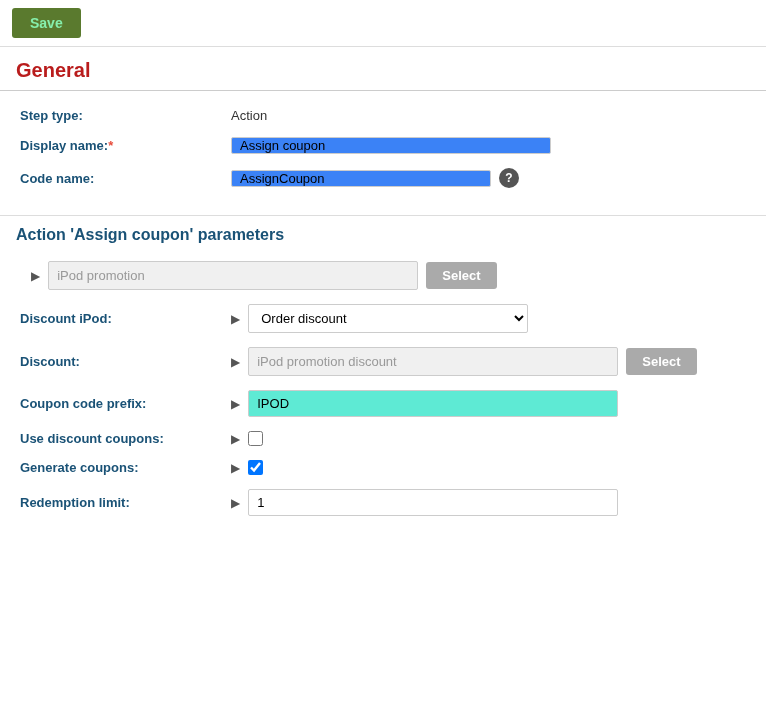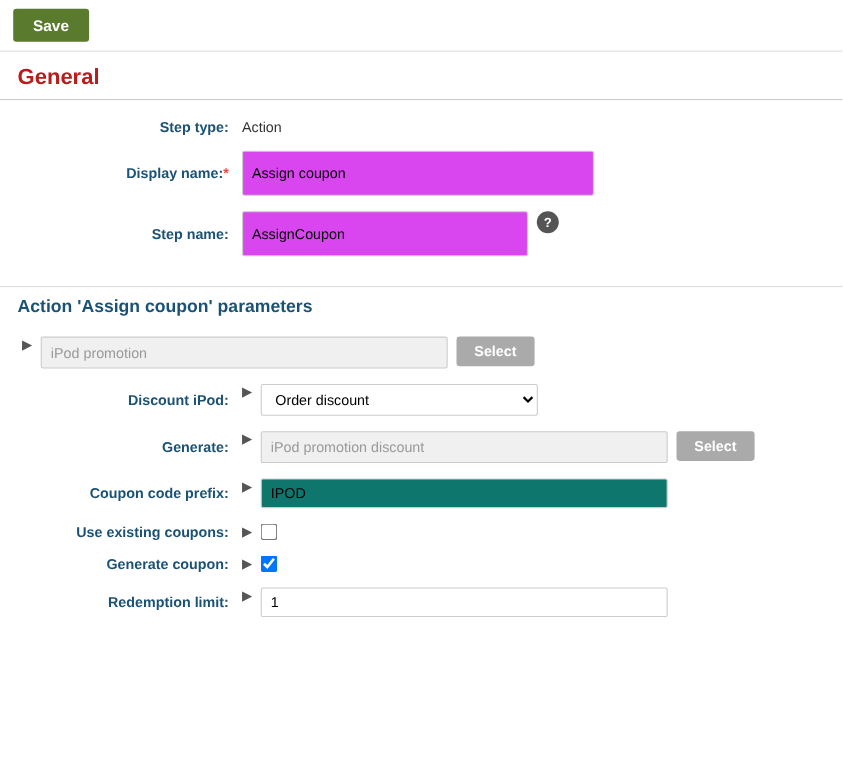--- a/index.html
+++ b/index.html
@@ -9,21 +9,21 @@
       background: #fff;
       color: #333;
     }
     .toolbar {
       padding: 8px 12px;
       border-bottom: 1px solid #ddd;
       background: #fff;
     }
     .save-btn {
       background: #5a7a2e;
-      color: #ffffff;
+      color: #86efac;
       border: none;
       padding: 7px 18px;
       font-size: 14px;
       font-weight: bold;
       border-radius: 3px;
       cursor: pointer;
     }
     .section-title {
       font-size: 20px;
       font-weight: bold;
@@ -34,45 +34,45 @@
     .form-section {
       padding: 10px 0 20px 0;
     }
     .form-row {
       display: flex;
       align-items: center;
       padding: 7px 20px;
     }
     .form-label {
       width: 200px;
-      text-align: right;
       padding-right: 12px;
       color: #1a5276;
       font-weight: bold;
       font-size: 13px;
       flex-shrink: 0;
     }
     .form-label .required {
       color: #e74c3c;
     }
     .form-value {
       display: flex;
-      align-items: flex-start;
+      align-items: center;
       flex: 1;
+      margin-left: 11px;
     }
     .static-value {
       color: #333;
       font-size: 13px;
     }
     .text-input {
       border: 1px solid #ccc;
-      padding: 12px 8px;
-      font-size: 13px;
-      border-radius: 2px;
-      background: #d946ef;
+      padding: 0 8px;
+      font-size: 13px;
+      border-radius: 2px;
+      background: #3b82f6;
       outline: none;
     }
     .display-name-input { width: 320px; }
     .code-name-input { width: 260px; }
     .help-icon {
       width: 20px;
       height: 20px;
       background: #555;
       color: #fff;
       border-radius: 50%;
@@ -118,29 +118,29 @@
       cursor: pointer;
       margin-left: 8px;
       flex-shrink: 0;
     }
     .dropdown-select {
       border: 1px solid #ccc;
       padding: 5px 8px;
       font-size: 13px;
       border-radius: 2px;
       background: #fff;
-      width: 252px;
+      width: 280px;
       cursor: pointer;
     }
     .coupon-prefix-input {
       border: 1px solid #ccc;
       padding: 5px 8px;
       font-size: 13px;
       border-radius: 2px;
-      background: #0f766e;
+      background: #5eead4;
       width: 370px;
     }
     .checkbox-input {
       width: 15px;
       height: 15px;
       cursor: pointer;
     }
     .redemption-input {
       border: 1px solid #ccc;
       padding: 5px 8px;
@@ -175,21 +175,21 @@
     </div>
     <div class="form-row">
       <div class="form-label">
         <span>Display name:</span><span class="required">*</span>
       </div>
       <div class="form-value">
         <input type="text" class="text-input display-name-input" value="Assign coupon" style="">
       </div>
     </div>
     <div class="form-row">
-      <div class="form-label">Step name:</div>
+      <div class="form-label">Code name:</div>
       <div class="form-value">
         <input type="text" class="text-input code-name-input" value="AssignCoupon" style="">
         <span class="help-icon">?</span>
       </div>
     </div>
   </div>
 </div>
 
 <hr class="divider">
 
@@ -210,46 +210,46 @@
       <span class="arrow-icon">▶</span>
       <select class="dropdown-select">
         <option>Order discount</option>
         <option>Product discount</option>
         <option>Shipping discount</option>
       </select>
     </div>
   </div>
 
   <div class="form-row">
-    <div class="form-label">Generate:</div>
+    <div class="form-label">Discount:</div>
     <div class="form-value">
       <span class="arrow-icon">▶</span>
       <input type="text" class="field-input-readonly" readonly="" value="iPod promotion discount" style="">
       <button class="select-btn">Select</button>
     </div>
   </div>
 
   <div class="form-row">
     <div class="form-label">Coupon code prefix:</div>
     <div class="form-value">
       <span class="arrow-icon">▶</span>
       <input type="text" class="coupon-prefix-input" value="IPOD" style="">
     </div>
   </div>
 
   <div class="form-row">
-    <div class="form-label">Use existing coupons:</div>
+    <div class="form-label">Use discount coupons:</div>
     <div class="form-value">
       <span class="arrow-icon">▶</span>
       <input type="checkbox" class="checkbox-input" style="">
     </div>
   </div>
 
   <div class="form-row">
-    <div class="form-label">Generate coupon:</div>
+    <div class="form-label">Generate coupons:</div>
     <div class="form-value">
       <span class="arrow-icon">▶</span>
       <input type="checkbox" class="checkbox-input" checked="" style="">
     </div>
   </div>
 
   <div class="form-row">
     <div class="form-label">Redemption limit:</div>
     <div class="form-value">
       <span class="arrow-icon">▶</span>

